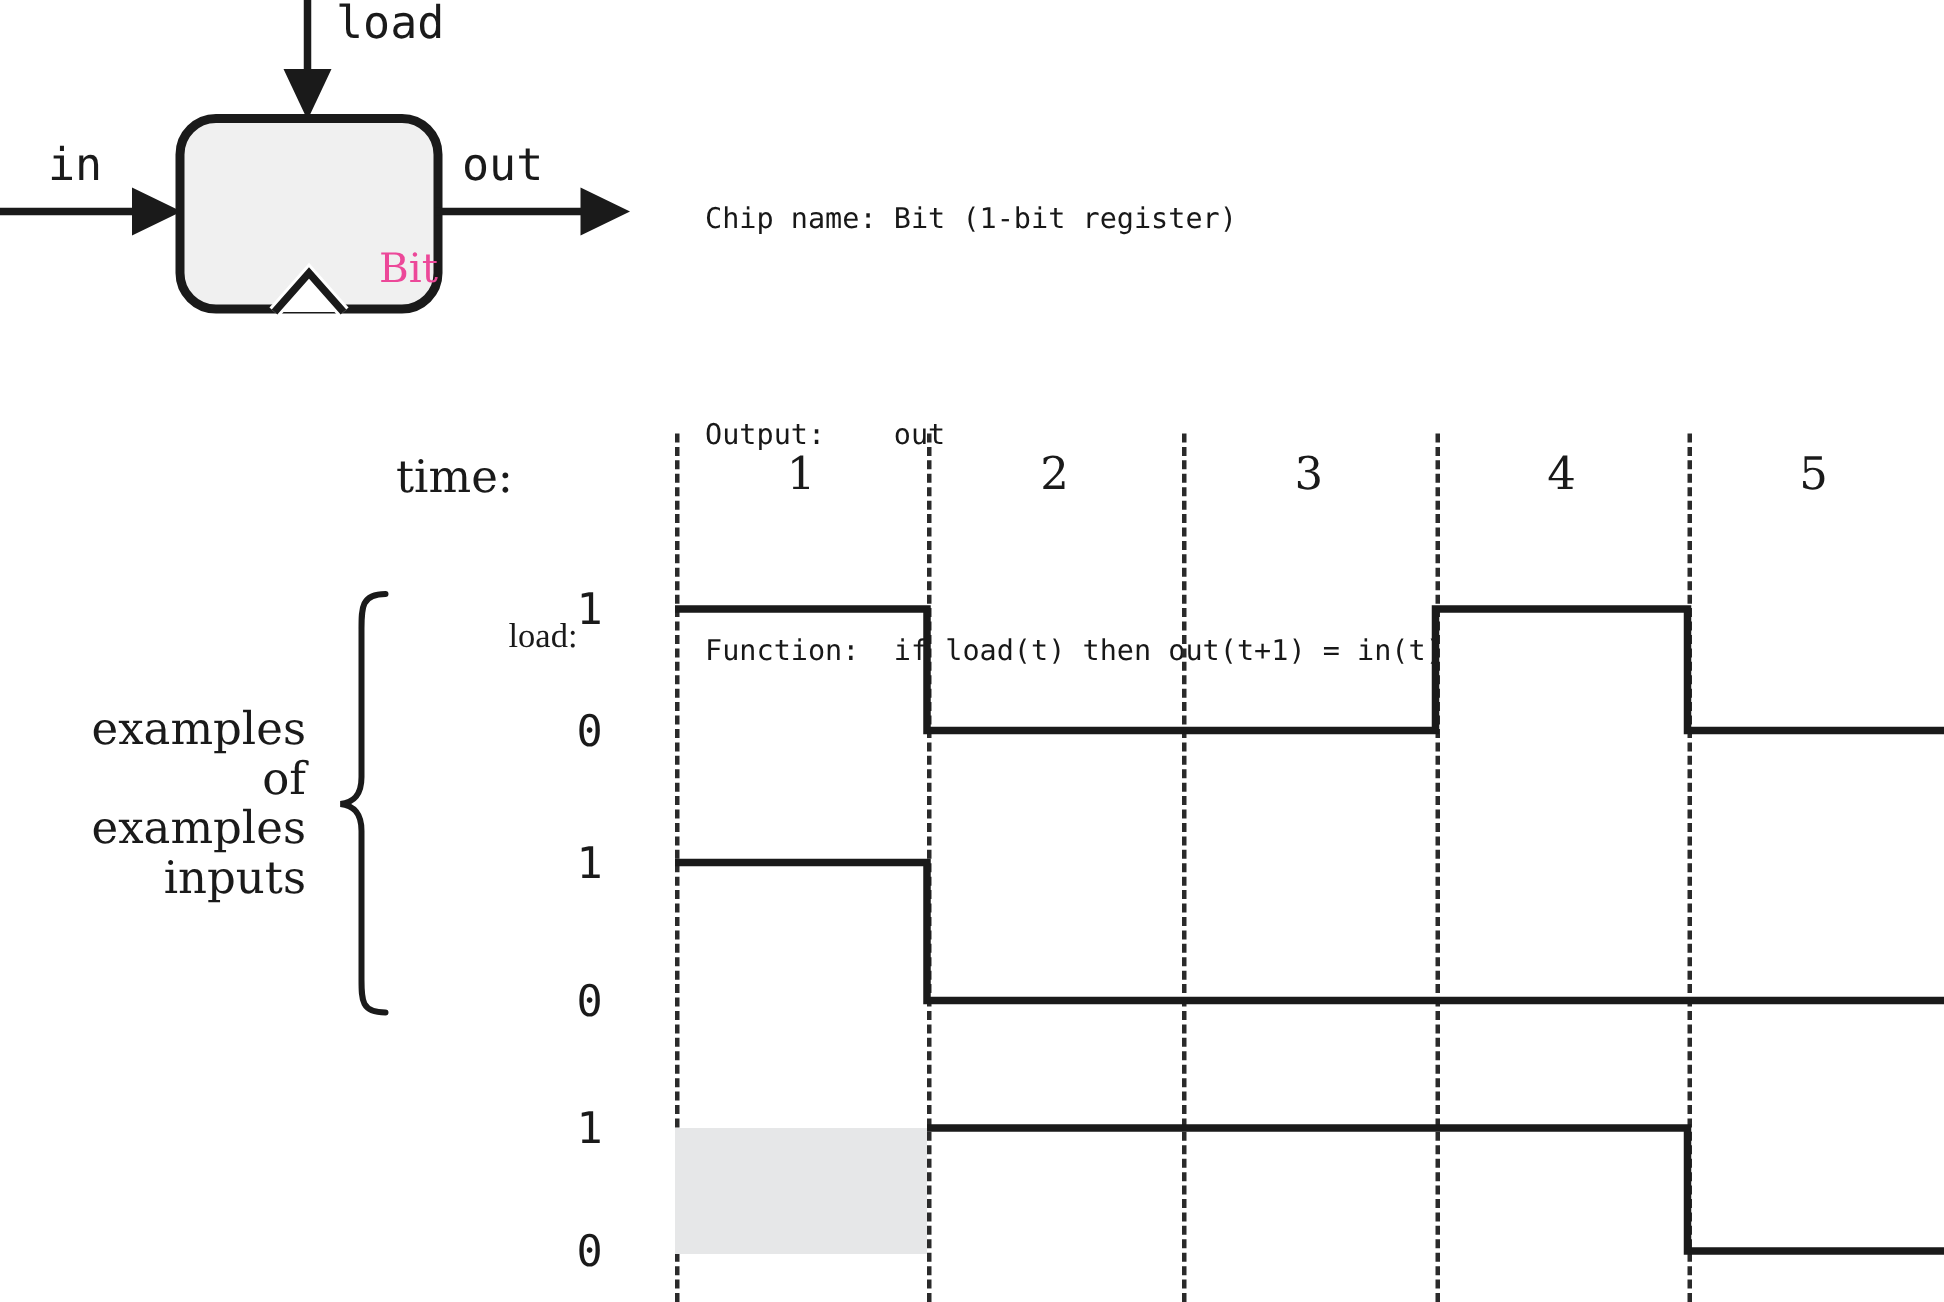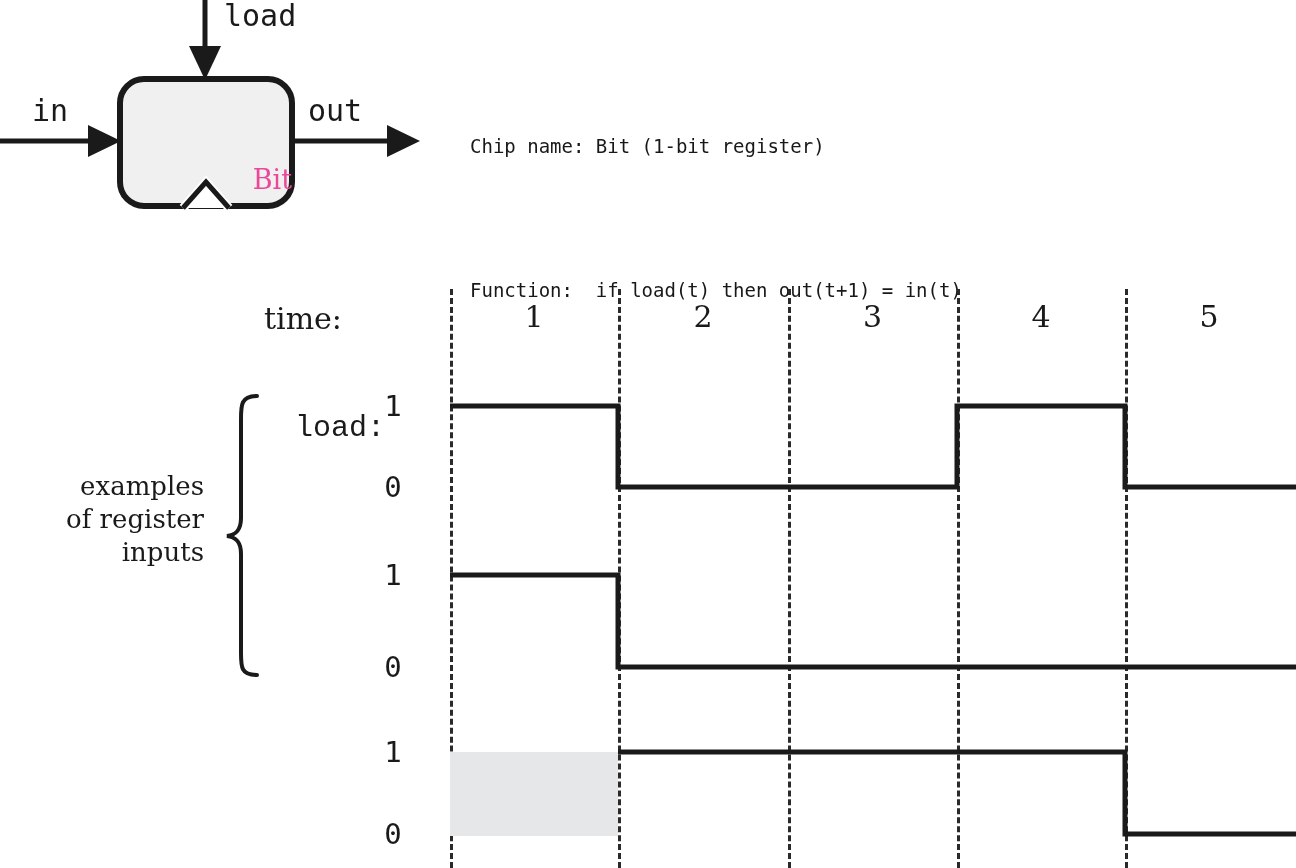--- a/index.html
+++ b/index.html
@@ -76,39 +76,39 @@
     top: 14px;
   }
 
   #time-caption {
     left: 264px; top: 16px;
     font-size: 30px;
     font-family: "DejaVu Serif", serif;
   }
 
   .sig-name {
-    font-family: Liberation Mono, monospace;
-    font-size: 30px;
+    font-family: Liberation Serif, serif;
+    font-size: 23px;
     text-align: right;
     width: 130px;
   }
 
   .lvl-label {
     font-family: "DejaVu Sans Mono", monospace;
     font-size: 29px;
     width: 30px;
     text-align: center;
   }
 
   #examples-text {
     left: 44px; top: 185px;
     width: 160px;
     text-align: right;
     font-family: "DejaVu Serif", serif;
-    font-size: 26px;
+    font-size: 30px;
     line-height: 33px;
   }
 
   svg { display: block; }
 </style>
 </head>
 <body>
 
 <div class="abs" id="chip-diagram">
 
@@ -138,20 +138,21 @@
   </svg>
 
   <div class="abs mono" id="chip-label-load">load</div>
   <div class="abs mono" id="chip-label-in">in</div>
   <div class="abs mono" id="chip-label-out">out</div>
   <div class="abs serif" id="chip-box-label">Bit</div>
 </div>
 
 <div class="abs" id="spec-block">
   <div>Chip name: Bit (1-bit register)</div>
+  <div>Output:    out</div>
   <div>Function:  if load(t) then out(t+1) = in(t)</div>
 </div>
 
 <div class="abs" id="timing">
 
   <div class="abs dashline" style="left:450px"></div>
   <div class="abs dashline" style="left:618px"></div>
   <div class="abs dashline" style="left:788px"></div>
   <div class="abs dashline" style="left:957px"></div>
   <div class="abs dashline" style="left:1125px"></div>
@@ -159,21 +160,21 @@
   <div class="abs" id="time-caption">time:</div>
 
   <div class="abs time-label" style="left:450px;width:168px">1</div>
   <div class="abs time-label" style="left:618px;width:170px">2</div>
   <div class="abs time-label" style="left:788px;width:169px">3</div>
   <div class="abs time-label" style="left:957px;width:168px">4</div>
   <div class="abs time-label" style="left:1125px;width:168px">5</div>
 
   <div class="abs" id="examples-text">
     <div>examples</div>
-    <div>of register</div>
+    <div>of examples</div>
     <div>inputs</div>
   </div>
   <svg class="abs" style="left:215px;top:108px" width="50" height="285" viewBox="0 0 50 285">
     <path d="M 42 3
              C 26 3, 26 12, 26 26
              L 26 125
              C 26 138, 20 142, 12 143
              C 20 144, 26 148, 26 161
              L 26 260
              C 26 274, 26 282, 42 282" fill="none" stroke="#1a1a1a" stroke-width="4" stroke-linecap="round"></path>

